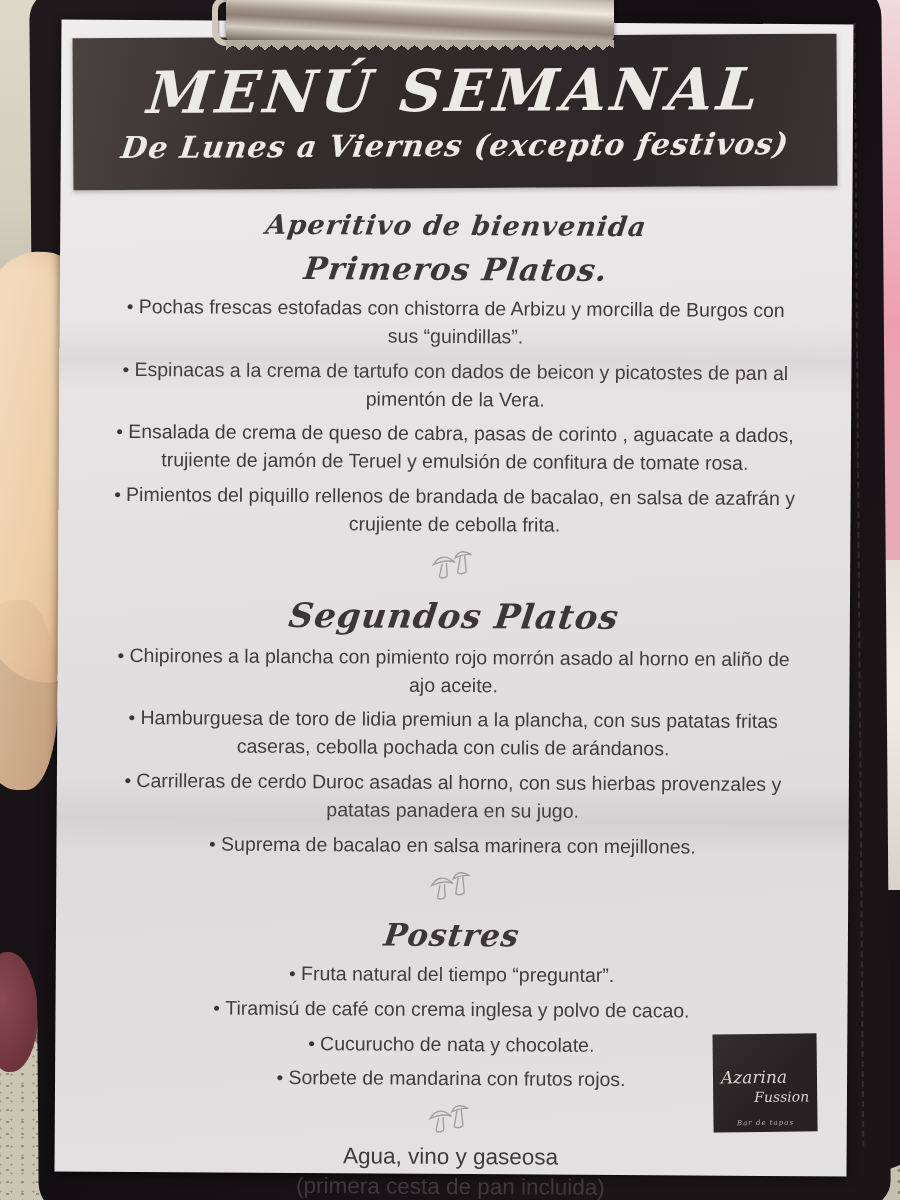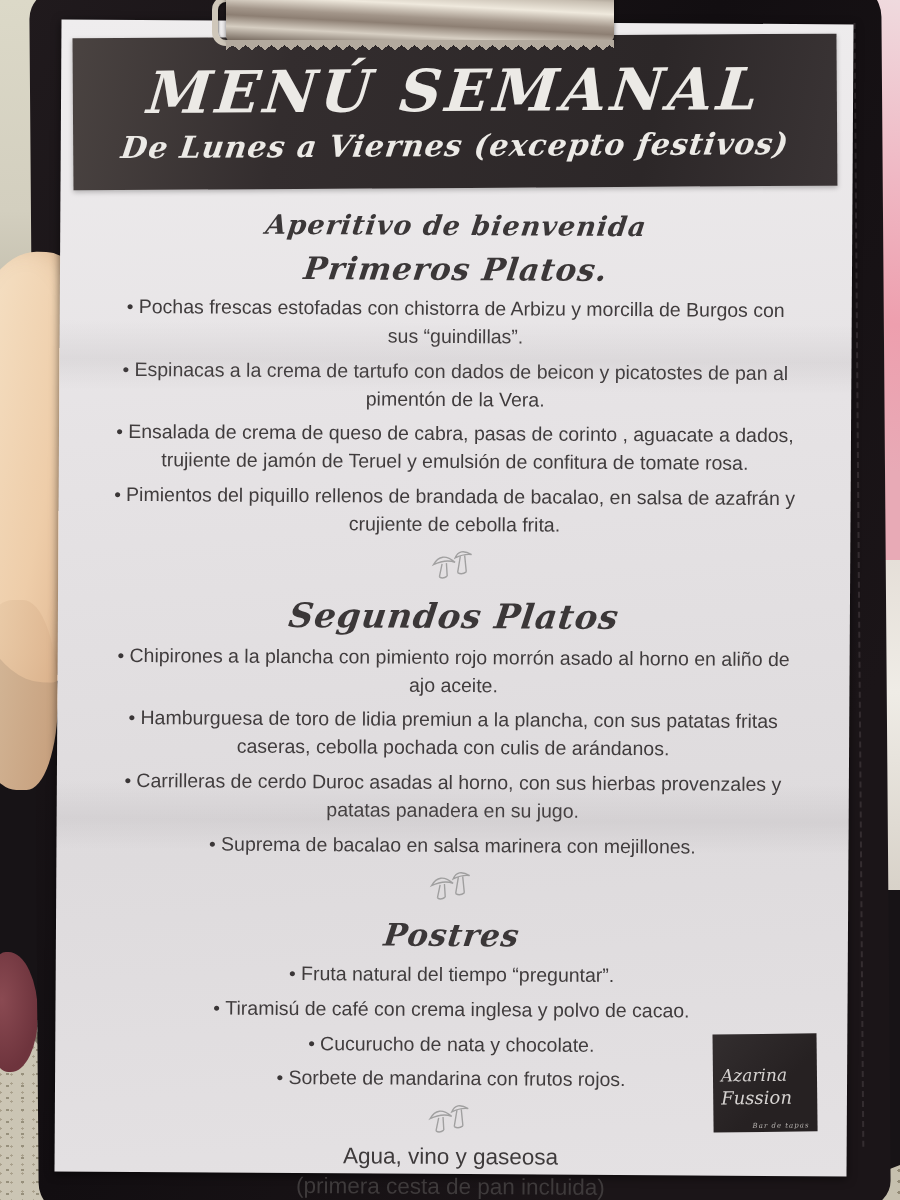--- a/index.html
+++ b/index.html
@@ -85,22 +85,22 @@
   .mushrooms{margin:6px auto 0 auto;opacity:.75;}
   
   .footer{margin-top:4px;}
   .footer-line{font-size:22.5px;color:#3e3a3b;margin-top:4px;}
   
   .logo{position:absolute;right:30px;bottom:44px;width:104px;height:98px;
     background:linear-gradient(135deg,#332e2f,#262122 60%);transform:rotate(-1deg);
     color:#d6d3d1;font-family:"DejaVu Serif",serif;font-style:italic;
     display:flex;flex-direction:column;justify-content:center;padding:4px 8px;box-sizing:border-box;}
   .logo-line1{font-size:17px;text-align:left;margin-top:28px;}
-  .logo-line2{font-size:18px;text-align:left;margin-top:2px;}
-  .logo-tagline{font-size:7px;text-align:right;margin-top:14px;color:#b5b1ae;letter-spacing:1px;font-style:italic;}
+  .logo-line2{font-size:14px;text-align:right;margin-top:2px;}
+  .logo-tagline{font-size:7px;text-align:center;margin-top:14px;color:#b5b1ae;letter-spacing:1px;font-style:italic;}
 </style>
 </head>
 <body>
 
 <div class="bg-wall-left"></div>
 <div class="bg-pink-right"></div>
 <div class="bg-light-right"></div>
 <div class="bg-floor-bl">
   <div class="floor-groutline"></div>
 </div>

